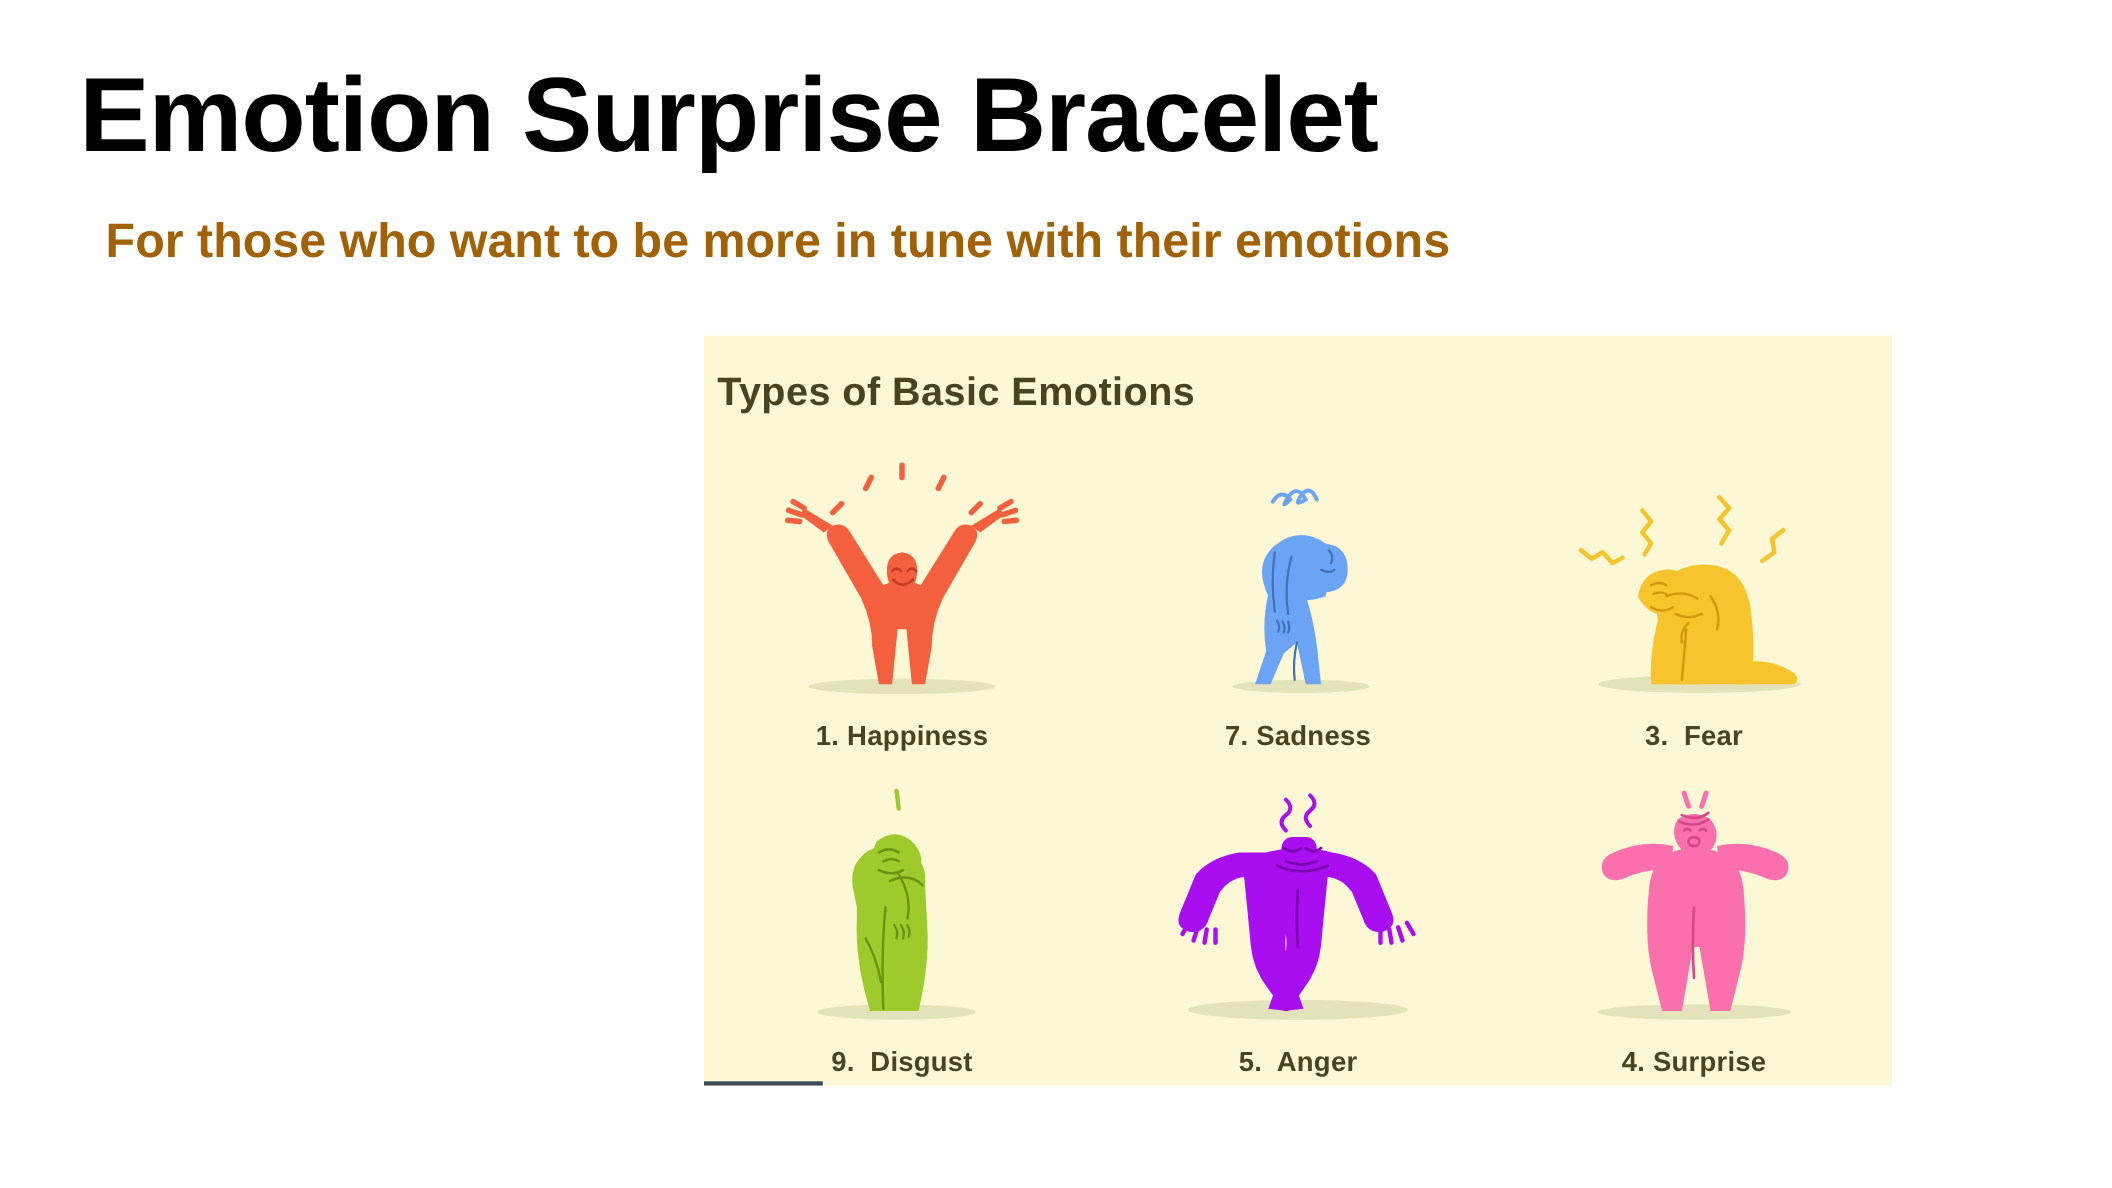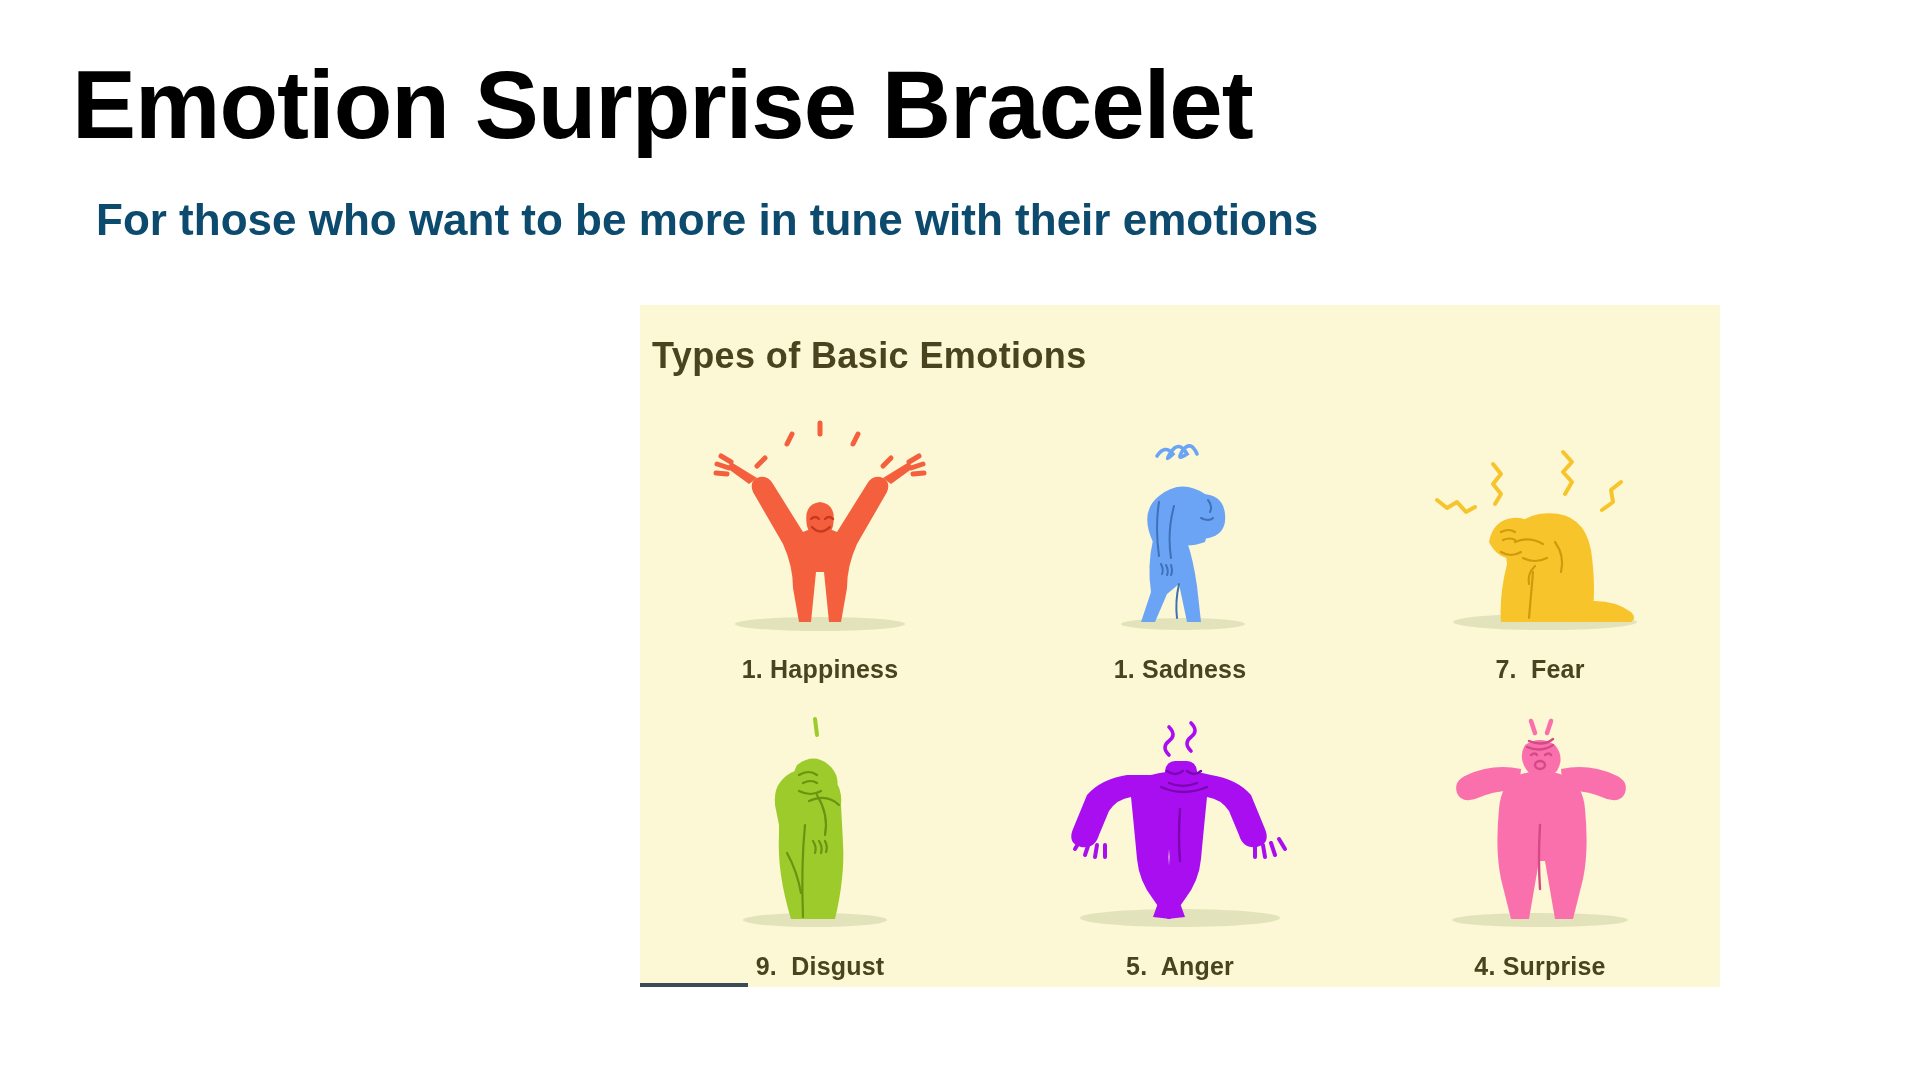--- a/index.html
+++ b/index.html
@@ -27,21 +27,21 @@
     color: #000000;
     white-space: nowrap;
   }
   #slide-subtitle {
     position: absolute;
     left: 96px;
     top: 196px;
     font-size: 44px;
     font-weight: bold;
     line-height: 1.1;
-    color: #0c4a6e;
+    color: #a16207;
     white-space: nowrap;
   }
 
   
   #emotion-card {
     position: absolute;
     left: 640px;
     top: 305px;
     width: 1080px;
     height: 682px;
@@ -177,21 +177,21 @@
             <path d="M119 90 Q112 116 116 142"></path>
             <path d="M153 84 q5 6 2 12"></path>
             <path d="M146 102 q8 4 12 0"></path>
             <path d="M106 148 q3 6 1 10"></path>
             <path d="M111 149 q3 6 1 10"></path>
             <path d="M116 149 q2 6 0 10"></path>
             <path d="M124 168 q-4 18 -2 34"></path>
           </g>
         </svg>
       </div>
-      <div class="emotion-label">1. Sadness</div>
+      <div class="emotion-label">7. Sadness</div>
     </div>
 
     <div class="emotion-cell">
       <div class="figure-box">
         <svg viewBox="0 0 250 215" xmlns="http://www.w3.org/2000/svg">
           <ellipse class="ground" cx="130" cy="206" rx="92" ry="8"></ellipse>
           <g stroke="#f7c52b" stroke-width="4" fill="none" stroke-linecap="round" stroke-linejoin="round">
             <path d="M78 48 l8 10 l-8 10 l8 10 l-6 10"></path>
             <path d="M148 36 l9 10 l-9 10 l9 10 l-7 12"></path>
             <path d="M206 66 l-10 8 l2 12 l-11 8"></path>
@@ -209,21 +209,21 @@
             <path d="M88 124 q7 -3 12 0"></path>
             <path d="M86 136 q10 6 20 0"></path>
             <path d="M100 126 q14 -6 28 2"></path>
             <path d="M108 142 q12 6 24 0"></path>
             <path d="M140 126 q10 14 6 30"></path>
             <path d="M118 156 q-2 22 -4 46"></path>
             <path d="M120 150 q-8 8 -6 18"></path>
           </g>
         </svg>
       </div>
-      <div class="emotion-label">7.  Fear</div>
+      <div class="emotion-label">3.  Fear</div>
     </div>
 
     <div class="emotion-cell">
       <div class="figure-box">
         <svg viewBox="0 0 250 215" xmlns="http://www.w3.org/2000/svg">
           <ellipse class="ground" cx="120" cy="207" rx="72" ry="7"></ellipse>
           <g stroke="#9ccb2b" stroke-width="4" fill="none" stroke-linecap="round">
             <line x1="120" y1="6" x2="122" y2="22"></line>
           </g>
           <g fill="#9ccb2b">

